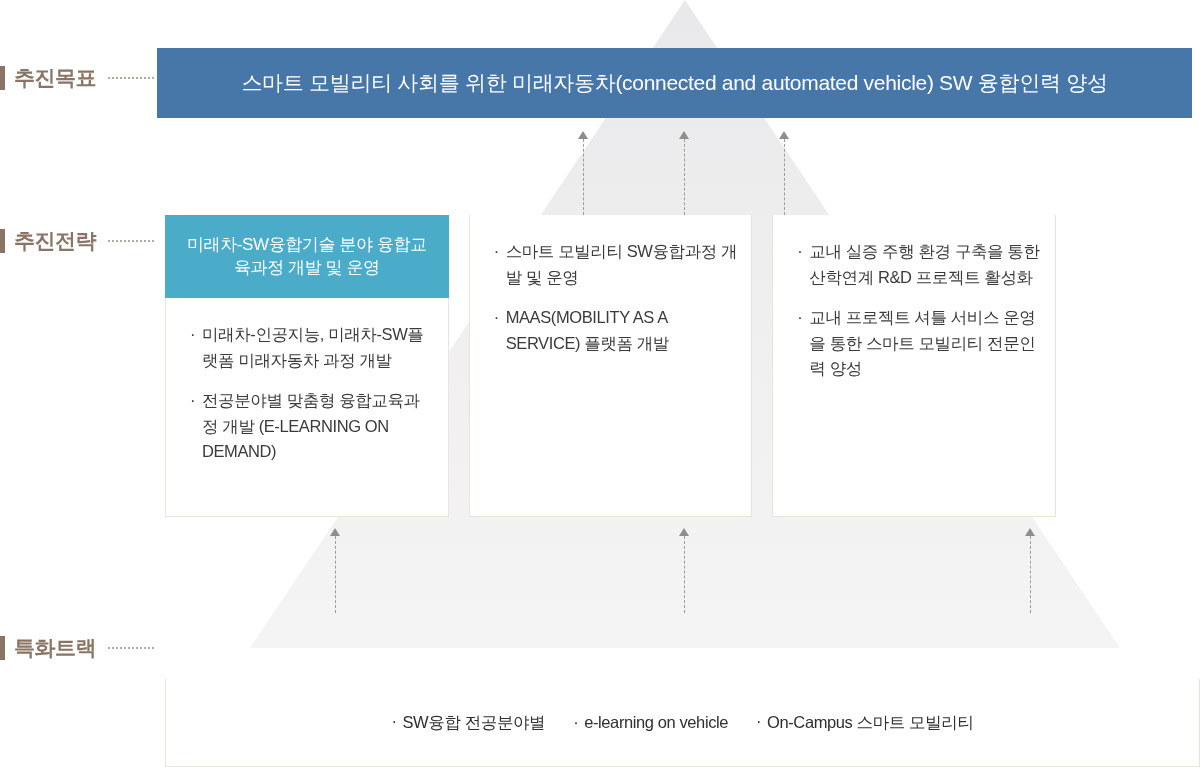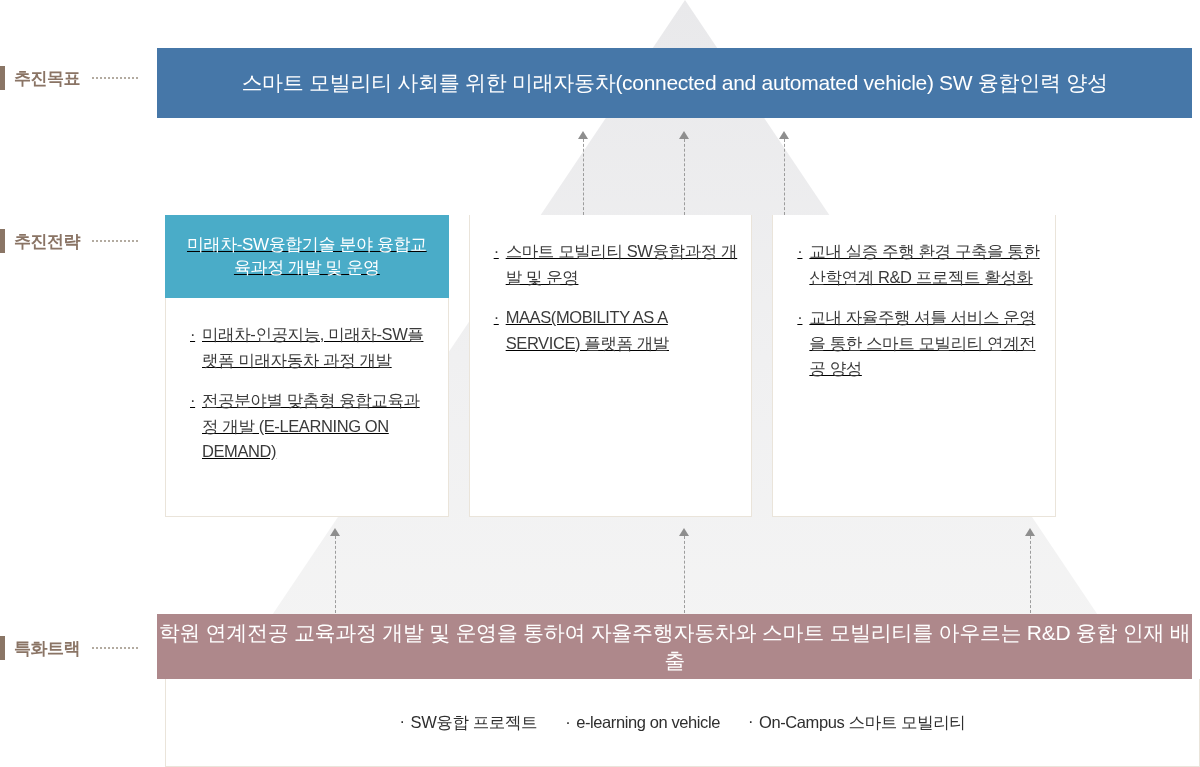--- a/index.html
+++ b/index.html
@@ -18,21 +18,21 @@
   }
 
   
   .side-label {
     position:absolute; left:0; display:flex; align-items:center; height:28px;
   }
   .label-bar {
     display:inline-block; width:5px; height:24px; background:#8a7565; margin-right:9px;
   }
   .label-text {
-    font-size:17px; font-weight:700; color:#8a7465; letter-spacing:-0.5px; white-space:nowrap;
+    font-size:21px; font-weight:700; color:#8a7465; letter-spacing:-0.5px; white-space:nowrap;
   }
   .label-dots {
     display:inline-block; width:46px; border-top:2px dotted #b3aba0; margin-left:12px;
   }
 
   
   .banner {
     position:absolute; left:157px; width:1035px;
     display:flex; align-items:center; justify-content:center;
     text-align:center; color:#ffffff; font-size:21px; letter-spacing:-0.3px;
@@ -49,21 +49,21 @@
     border-left:5px solid transparent; border-right:5px solid transparent;
     border-bottom:8px solid #8e8e8e;
   }
   .arrow-line {
     flex:1; width:0; border-left:1px dashed #9c9c9c;
   }
 
   
   .cards {
     position:absolute; left:165px; top:215px; width:891px; height:302px;
-    display:flex; gap:20px;text-decoration:underline;
+    display:flex; gap:20px;
   }
   .card { flex:1; display:flex; flex-direction:column; }
   .card-header {
     height:83px; background:#4aacc8; color:#ffffff;
     display:flex; align-items:center; justify-content:center; text-align:center;
     font-size:17px; letter-spacing:-0.4px; line-height:1.35; padding:0 18px;
   }
   .card-body {
     flex:1; background:#ffffff;
     border:1px solid #eae4da; border-top:none;
@@ -144,21 +144,21 @@
       </div>
     </div>
     <div class="card">
       <div class="card-body">
         <div class="card-item">
           <span class="bullet">·</span>
           <span>교내 실증 주행 환경 구축을 통한 산학연계 R&amp;D 프로젝트 활성화</span>
         </div>
         <div class="card-item">
           <span class="bullet">·</span>
-          <span>교내 자율주행 셔틀 서비스 운영을 통한 스마트 모빌리티 연계전공 양성</span>
+          <span>교내 프로젝트 셔틀 서비스 운영을 통한 스마트 모빌리티 전문인력 양성</span>
         </div>
       </div>
     </div>
   </div>
 
   <div class="arrow" style="left:330px; top:528px; height:85px;">
     <span class="arrowhead"></span>
     <span class="arrow-line"></span>
   </div>
   <div class="arrow" style="left:679px; top:528px; height:85px;">
@@ -168,28 +168,25 @@
   <div class="arrow" style="left:1025px; top:528px; height:85px;">
     <span class="arrowhead"></span>
     <span class="arrow-line"></span>
   </div>
 
   <div class="side-label" style="top:634px;">
     <span class="label-bar"></span>
     <span class="label-text">특화트랙</span>
     <span class="label-dots"></span>
   </div>
-  <div class="banner banner-mauve">
-    <span>학원 연계전공 교육과정 개발 및 운영을 통하여 자율주행자동차와 스마트 모빌리티를 아우르는 R&amp;D 융합 인재 배출</span>
-  </div>
 
   <div class="plan-panel">
     <span class="plan-item">
       <span class="bullet">·</span>
-      <span>SW융합 프로젝트</span>
+      <span>SW융합 전공분야별</span>
     </span>
     <span class="plan-item">
       <span class="bullet">·</span>
       <span>e-learning on vehicle</span>
     </span>
     <span class="plan-item">
       <span class="bullet">·</span>
       <span>On-Campus 스마트 모빌리티</span>
     </span>
   </div>

